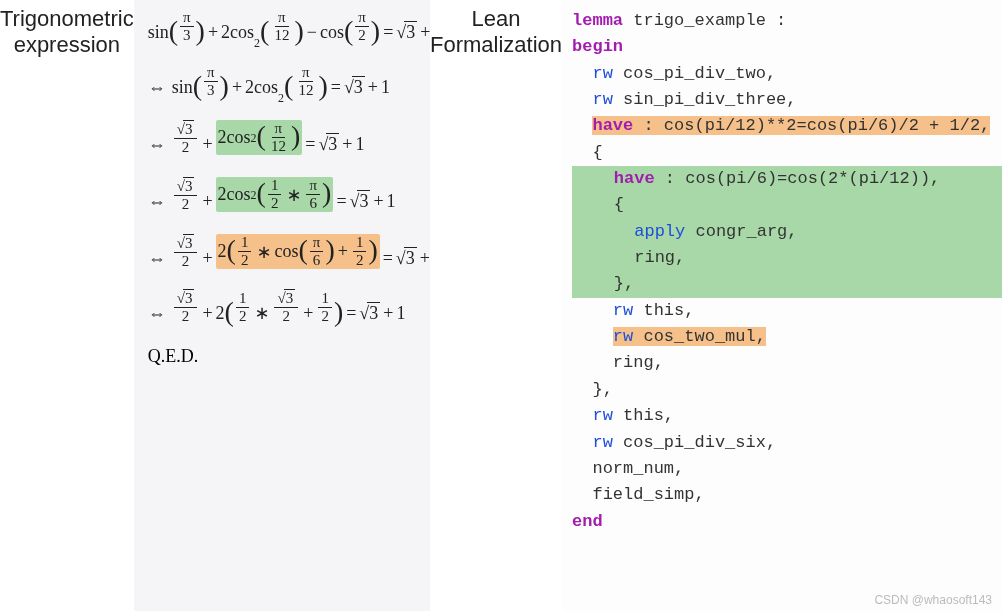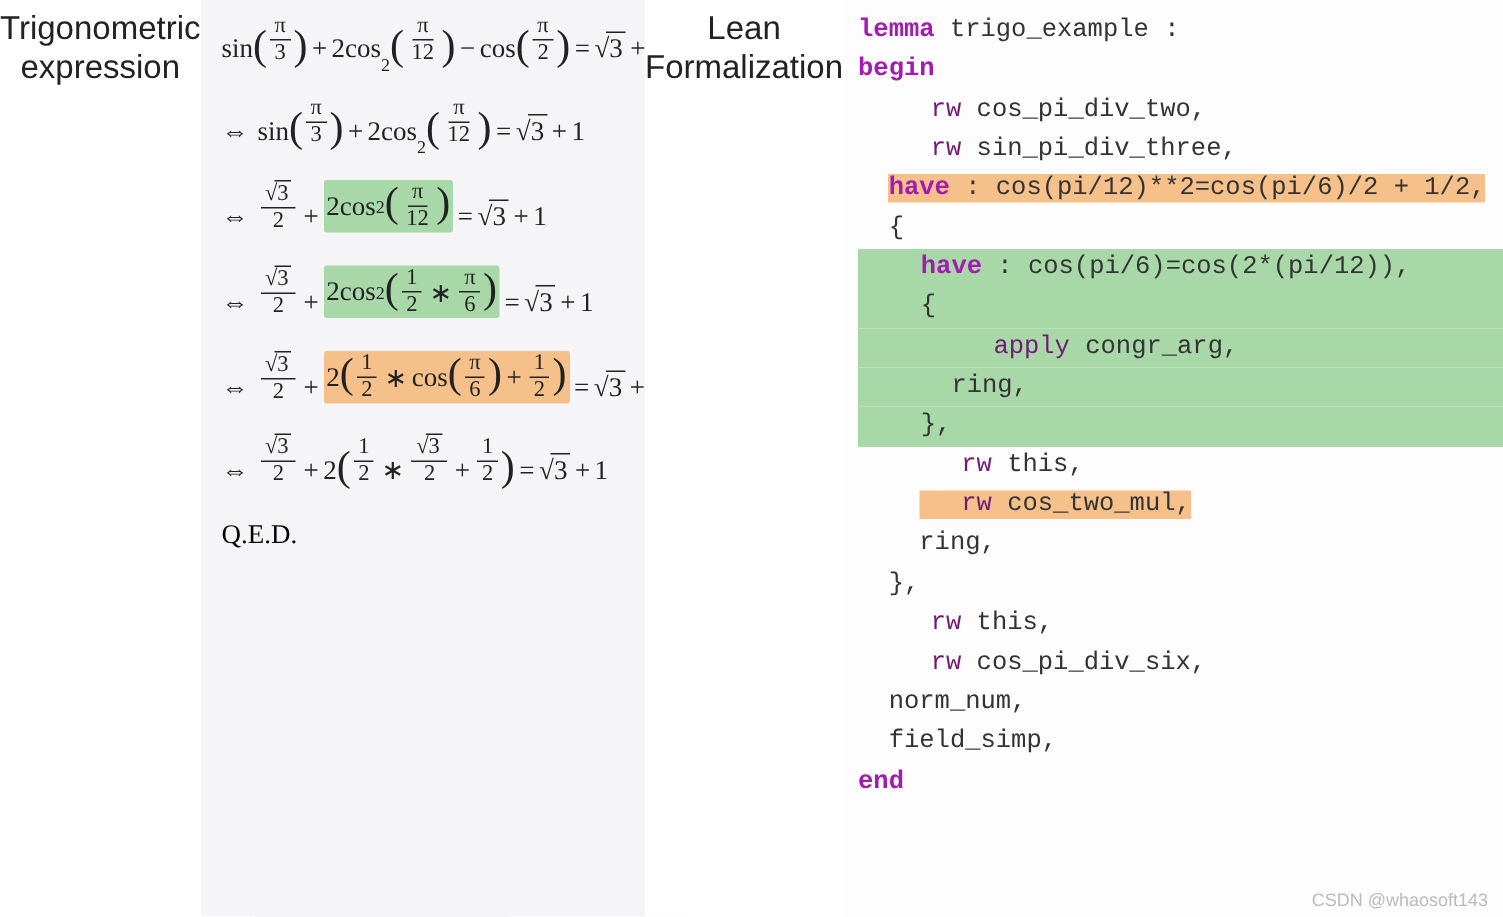--- a/index.html
+++ b/index.html
@@ -120,21 +120,21 @@
     .qed {
       font-family: "Cambria Math", "Times New Roman", serif;
       font-size: 18px;
       margin-top: 6px;
     }
     
     .code-line {
       white-space: pre;
     }
     .kw-red { color: #a21caf; font-weight: bold; }
-    .kw-blue { color: #701a75; margin-left: 28px; }
+    .kw-blue { color: #1d4ed8; }
     .code-hl-orange {
       background: #f5c08a;
       display: inline;
       padding: 0 0;
     }
     .code-hl-green {
       background: #a8d8a8;
       display: inline-block;
       padding: 0 1px;
       width: 520px;

